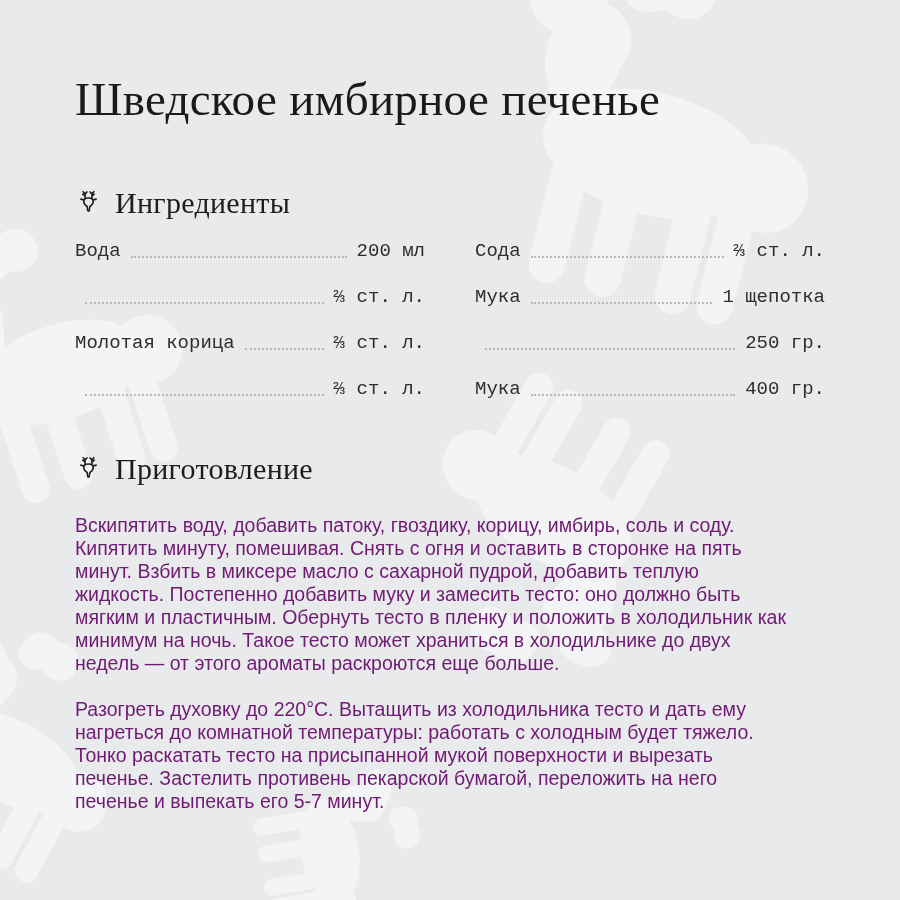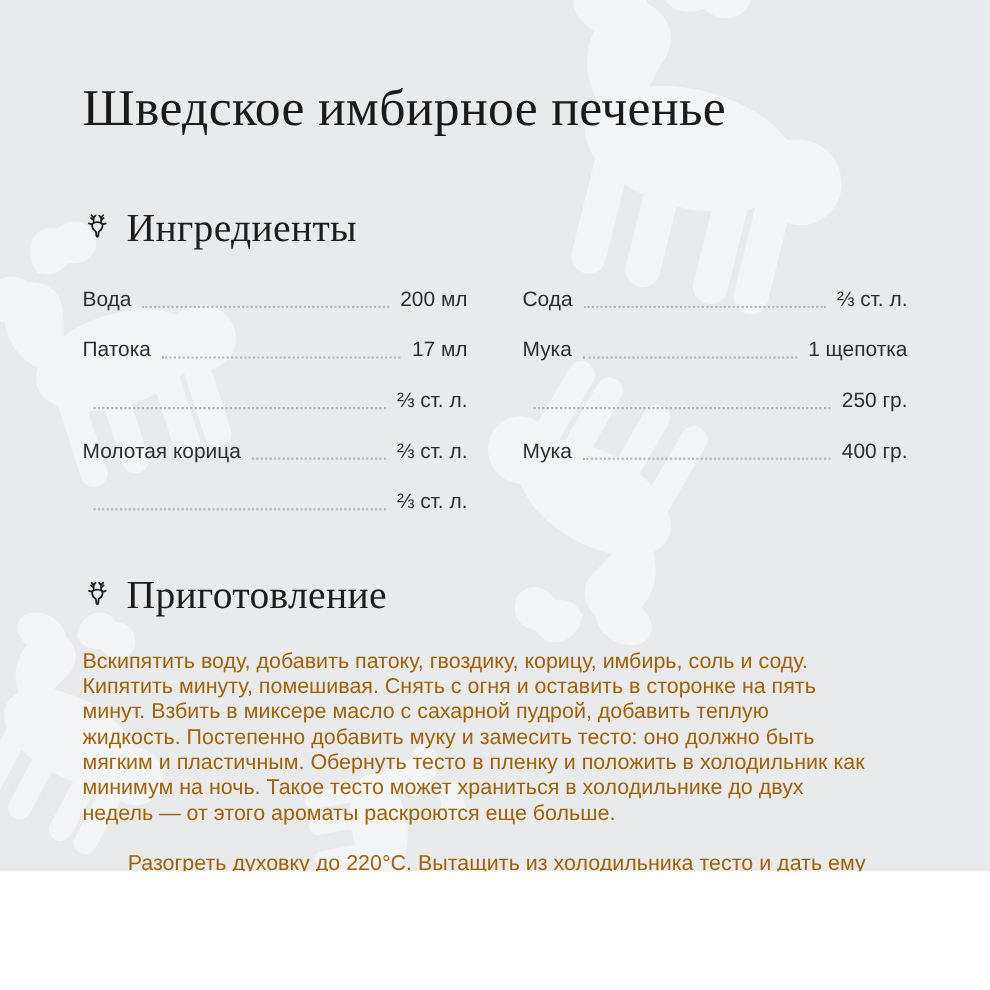--- a/index.html
+++ b/index.html
@@ -1,18 +1,18 @@
 <!DOCTYPE html>
 <html lang="ru"><head>
 <meta charset="utf-8">
 <style>
   html,body{margin:0;padding:0;}
   .canvas{
     position:relative;
-    width:900px;height:792px;
+    width:900px;height:900px;
     background:#e9eaeb;
     overflow:hidden;
     font-family:"Liberation Sans",sans-serif;
     color:#2e3032;
   }
   
   .bg{position:absolute;inset:0;}
   .bg svg{position:absolute;inset:0;width:100%;height:100%;}
   
   .content{position:absolute;inset:0;padding:0 75px;box-sizing:border-box;}
@@ -21,55 +21,56 @@
     font-family:"Liberation Serif","DejaVu Serif",serif;
     font-weight:400;
     font-size:47px;
     line-height:1.1;
     color:#1a1a1a;
     letter-spacing:.3px;
   }
   .section-head{
     display:flex;align-items:center;gap:13px;
     font-family:"Liberation Serif","DejaVu Serif",serif;
-    font-size:36px;color:#1d1d1d;letter-spacing:.3px;
+    font-size:30px;color:#1d1d1d;letter-spacing:.3px;
   }
   .section-head.ingredients{margin-top:60px;}
   .section-head.preparation{margin-top:50px;}
   .deer{width:27px;height:27px;flex:0 0 auto;}
   
   .ing-grid{
-    margin-top:32px;
+    margin-top:18px;
     display:grid;
     grid-template-columns:1fr 1fr;
     column-gap:50px;
     align-items:start;
+    font-family:Liberation Mono, monospace;
   }
   .ing-row{
     display:flex;align-items:flex-end;
     font-size:19px;line-height:26px;color:#2c2e30;
     margin-bottom:20px;
   }
   .ing-row:last-child{margin-bottom:0;}
   .ing-name{flex:0 1 auto;}
   .leader{
     flex:1 1 24px;min-width:20px;
     border-bottom:2px dotted #b6b9bb;
     margin:0 10px 6px 10px;
     height:0;
   }
   .ing-amount{white-space:nowrap;}
   
   .prep{
     margin-top:28px;
     max-width:712px;
-    font-size:19.5px;line-height:23px;color:#a16207;
+    font-size:19.5px;line-height:23px;color:#701a75;
   }
   .prep p{margin:0 0 23px 0;}
-  .prep p:last-child{margin-bottom:0;text-align:right;}
+  .prep p:last-child{margin-bottom:0;}
 </style>
 </head>
 <body>
 
 <div class="canvas">
 
   <div class="bg">
     <svg viewBox="0 0 900 900" aria-hidden="true">
       <defs>
         <g id="moose" fill="#f3f4f5">
@@ -109,25 +110,20 @@
       </svg>
       <span>Ингредиенты</span>
     </div>
 
     <div class="ing-grid">
       <div>
           <div class="ing-row">
             <span class="ing-name">Вода</span>
             <span class="leader"></span>
             <span class="ing-amount">200 мл</span>
-          </div>
-          <div class="ing-row">
-            <span class="ing-name">Патока</span>
-            <span class="leader"></span>
-            <span class="ing-amount">17 мл</span>
           </div>
           <div class="ing-row">
             <span class="leader"></span>
             <span class="ing-amount">⅔ ст. л.</span>
           </div>
           <div class="ing-row">
             <span class="ing-name">Молотая корица</span>
             <span class="leader"></span>
             <span class="ing-amount">⅔ ст. л.</span>
           </div>

